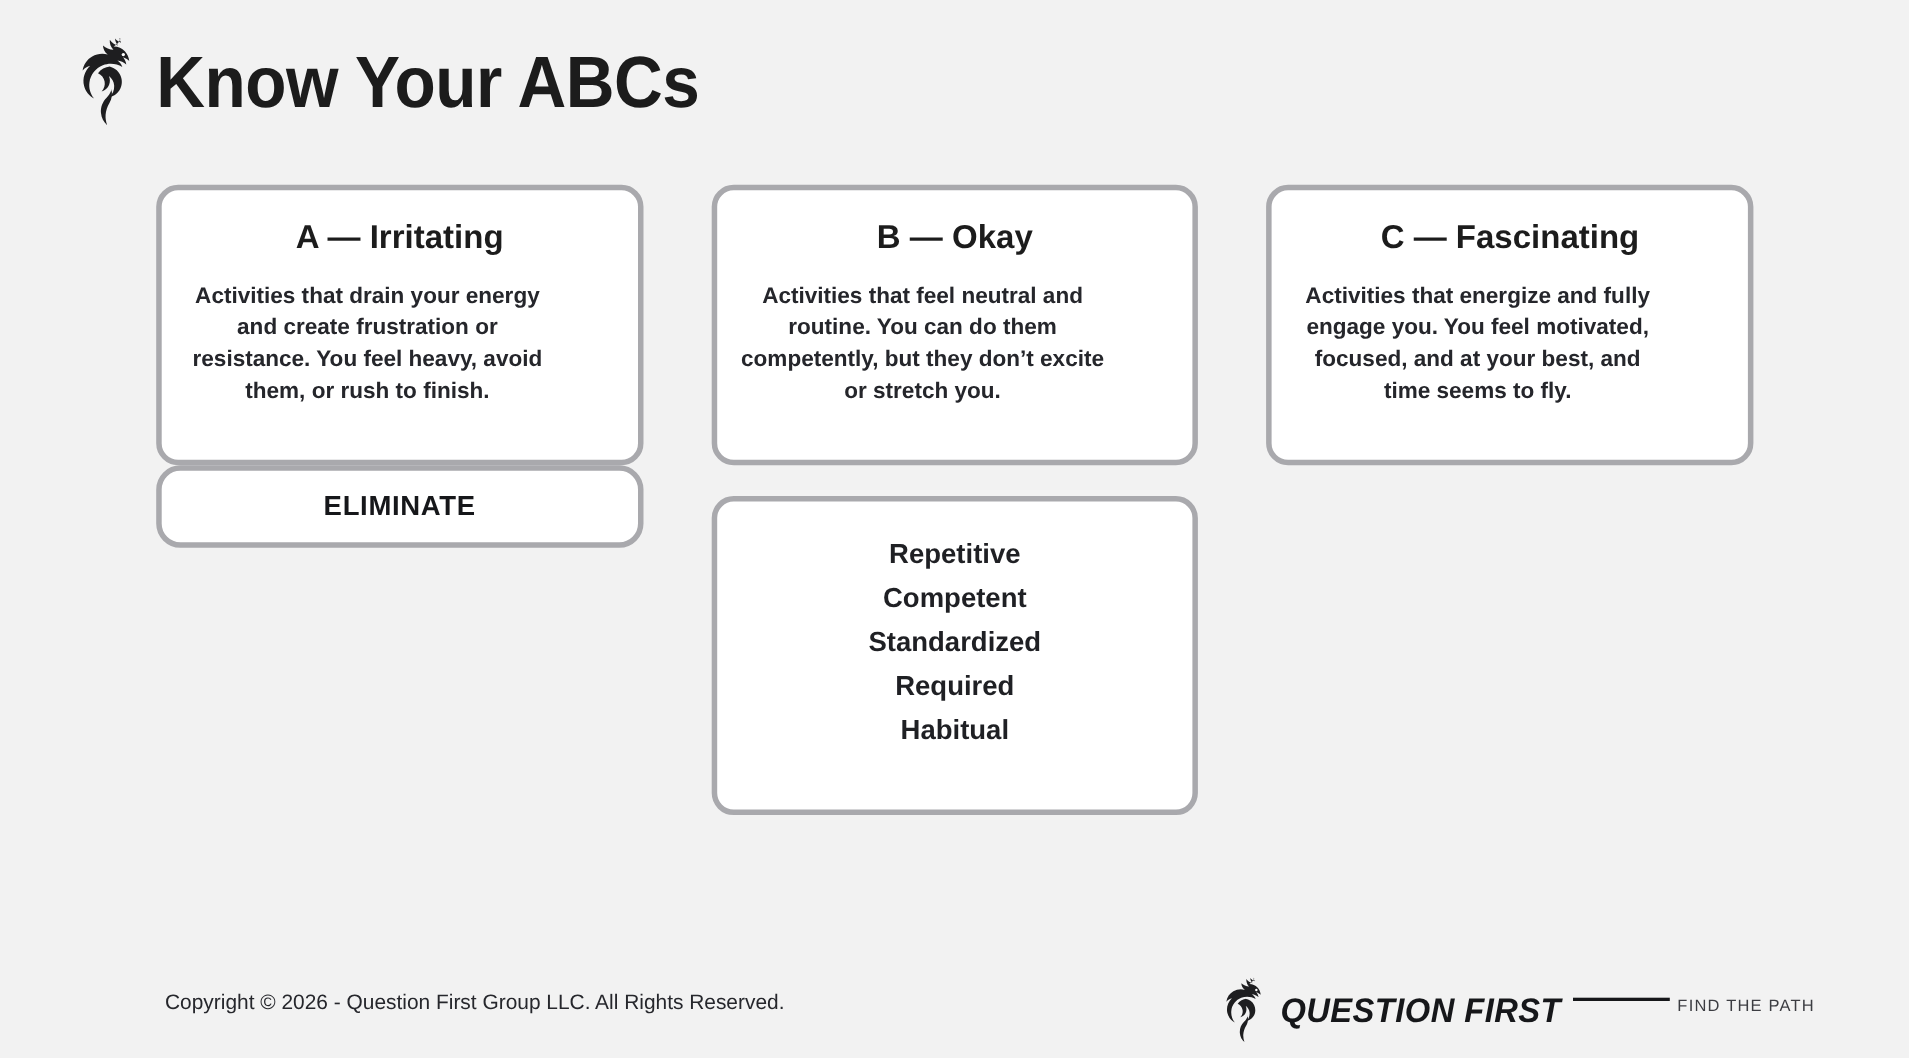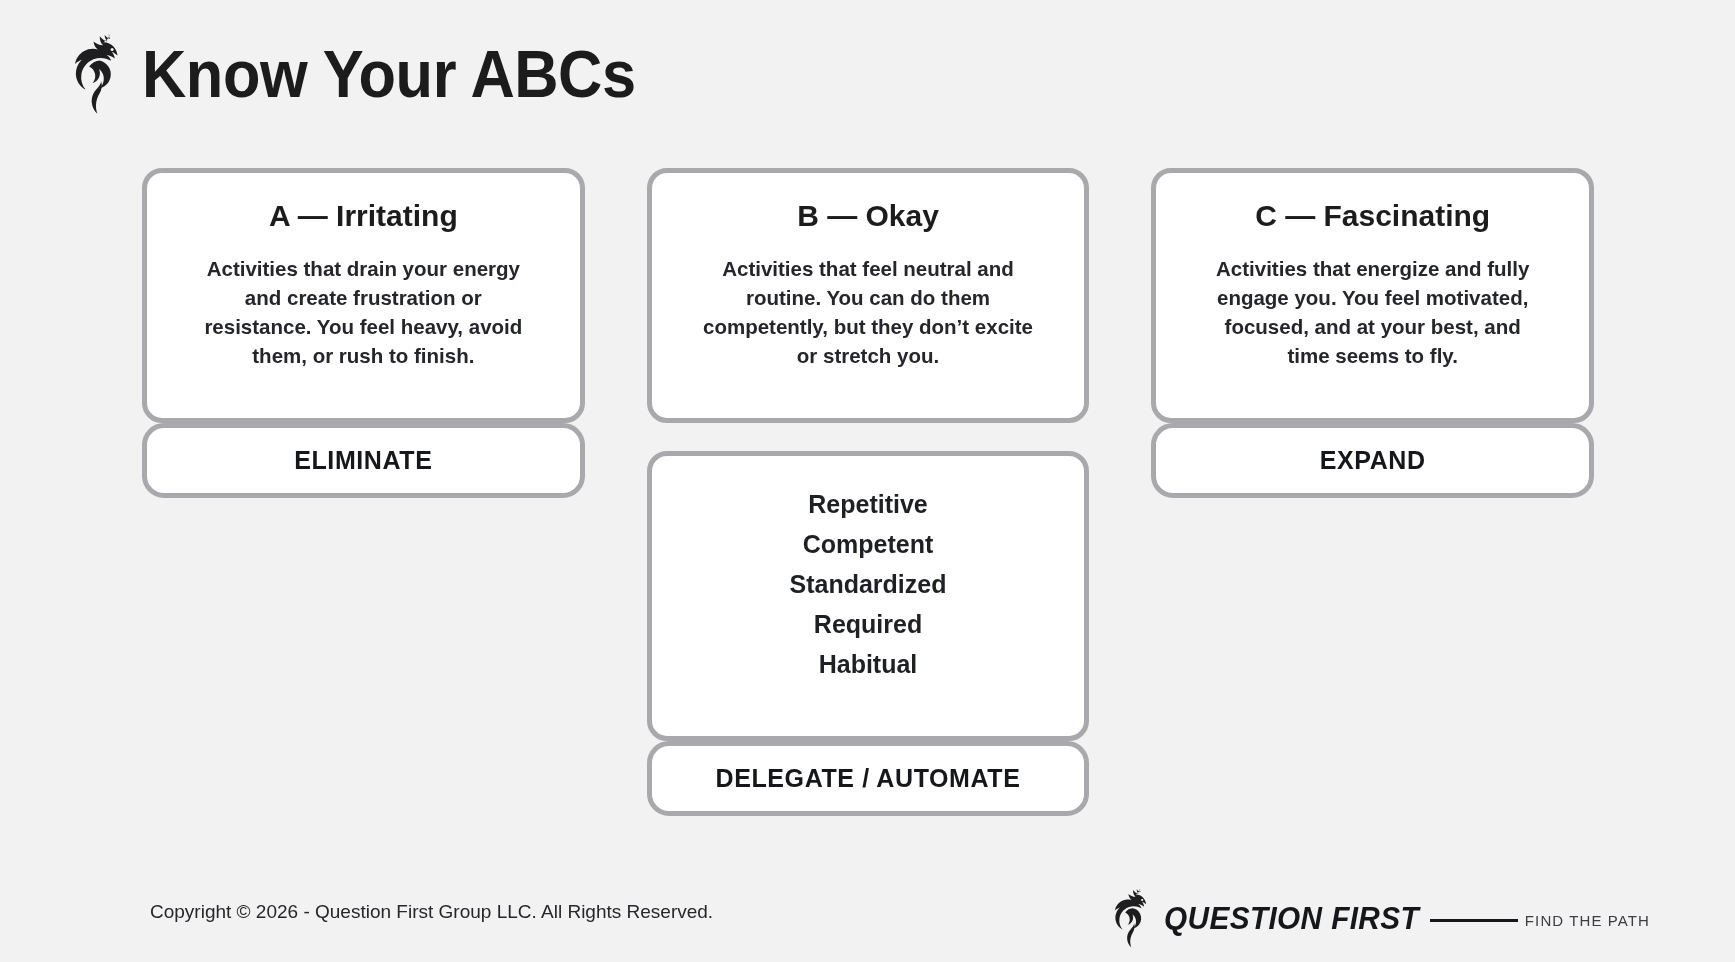--- a/index.html
+++ b/index.html
@@ -63,21 +63,20 @@
     flex-direction: column;
     min-width: 0;
   }
 
   .card {
     background: #ffffff;
     border: 5px solid #a9a9ad;
     border-radius: 20px;
     display: flex;
     flex-direction: column;
-    align-items: center;
     text-align: center;
   }
 
   
   .card-desc {
     height: 255px;
     padding: 26px 22px 20px;
     justify-content: flex-start;
   }
   .card-heading {
@@ -185,21 +184,21 @@
     font-weight: 700;
     font-style: italic;
     color: #16171a;
     letter-spacing: 0.4px;
     white-space: nowrap;
     transform: scaleX(0.96);
     transform-origin: left center;
   }
   .footer-logo-tag-row {
     display: flex;
-    align-items: center;
+    align-items: flex-start;
     gap: 7px;
     margin-top: 4px;
   }
   .footer-logo-rule {
     height: 3px;
     width: 88px;
     background: #16171a;
     flex: 0 0 auto;
   }
   .footer-logo-tagline {
@@ -241,29 +240,27 @@
         <div class="card-heading">B — Okay</div>
         <div class="card-body">Activities that feel neutral and routine. You can do them competently, but they don’t excite or stretch you.</div>
       </div>
       <div class="card card-list">
         <div class="trait">Repetitive</div>
         <div class="trait">Competent</div>
         <div class="trait">Standardized</div>
         <div class="trait">Required</div>
         <div class="trait">Habitual</div>
       </div>
-      <div class="action-btn">DELEGATE / AUTOMATE</div>
     </div>
 
     <div class="column">
       <div class="card card-desc">
         <div class="card-heading">C — Fascinating</div>
         <div class="card-body">Activities that energize and fully engage you. You feel motivated, focused, and at your best, and time seems to fly.</div>
       </div>
-      <div class="action-btn">EXPAND</div>
     </div>
 
   </div>
 
   <div class="footer">
     <div class="footer-copyright">Copyright © 2026 - Question First Group LLC. All Rights Reserved.</div>
 
     <div class="footer-logo">
       <svg class="footer-logo-mark" viewBox="0 0 58 84" xmlns="http://www.w3.org/2000/svg" aria-hidden="true">
         <path fill="#1e1e20" d="M41.5 3.2c-1.0 3.1-3.3 5.6-6.2 7.1 3.9-0.1 7.6 1.5 10.2 4.3 2.3 2.5 3.6 5.6 4.0 8.9-1.6-1.6-3.5-2.8-5.6-3.5 1.6 1.9 2.6 4.2 2.9 6.6-2.3-2.0-5.1-3.2-8.1-3.6 2.1 1.4 3.7 3.4 4.5 5.8-5.4-3.2-11.9-3.8-17.7-1.5-6.6 2.6-11.3 8.6-12.2 15.6-0.7 5.3 0.9 10.6 4.3 14.7-4.6-2.3-8.0-6.6-9.2-11.6-1.6-6.6 0.6-13.6 5.6-18.2-2.6 0.8-5.0 2.2-6.9 4.2 0.8-5.3 4.0-10.0 8.7-12.7 4.3-2.5 9.4-3.1 14.1-1.8-2.6-1.9-4.2-4.9-4.3-8.1 2.6 2.4 6.0 3.8 9.5 3.9-2.4-2.4-3.6-5.7-3.3-9.1 1.8 2.6 4.5 4.5 7.6 5.2-1.7-1.8-2.7-4.1-2.8-6.5 1.5 1.8 3.4 3.2 5.6 4.0-0.9-1.3-1.4-2.8-1.6-4.3z"></path>

